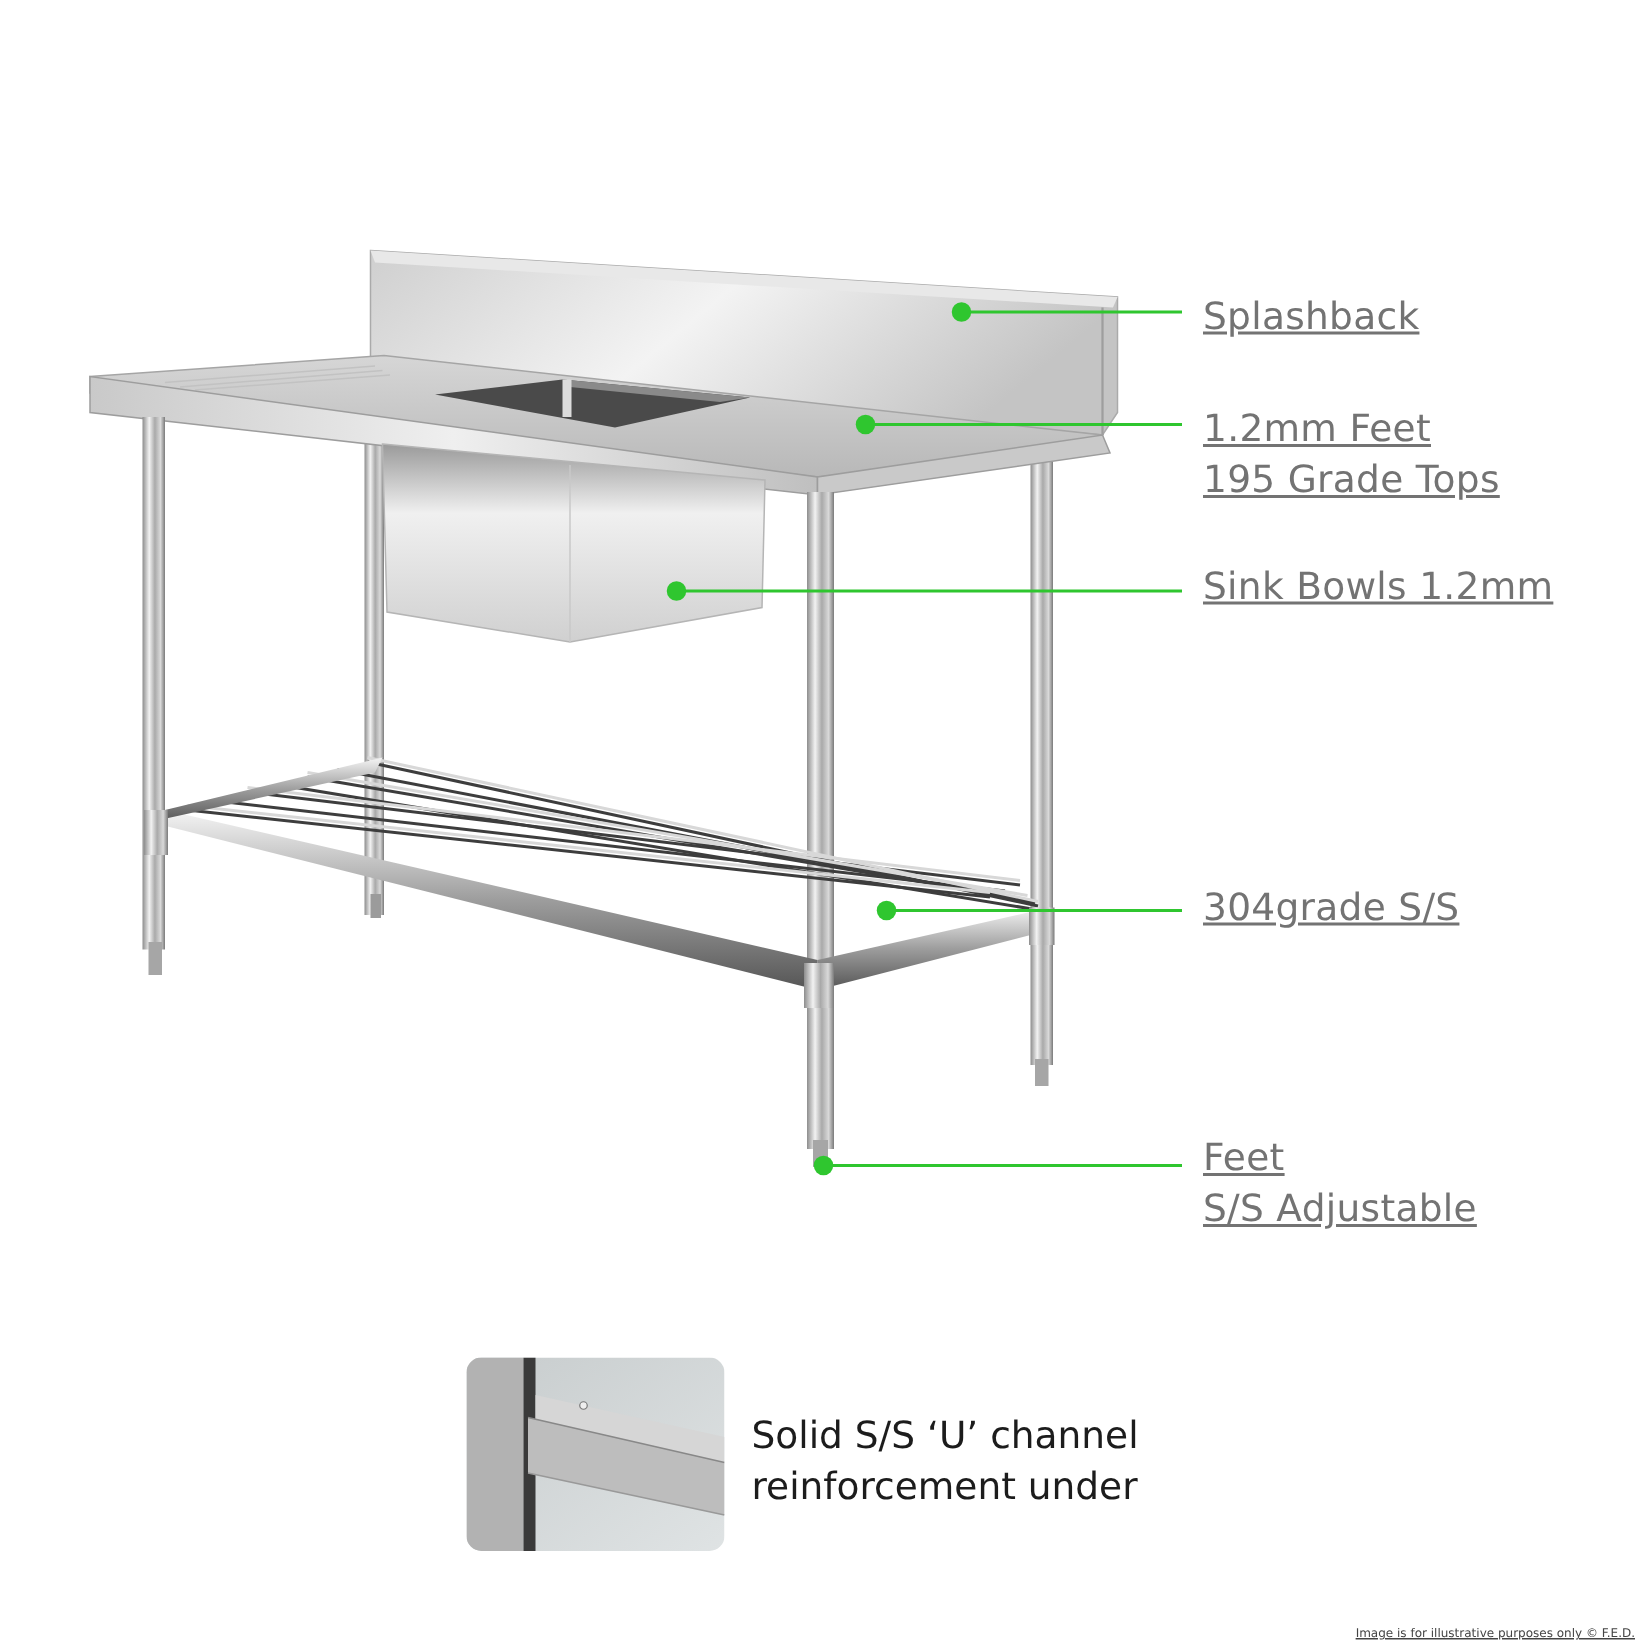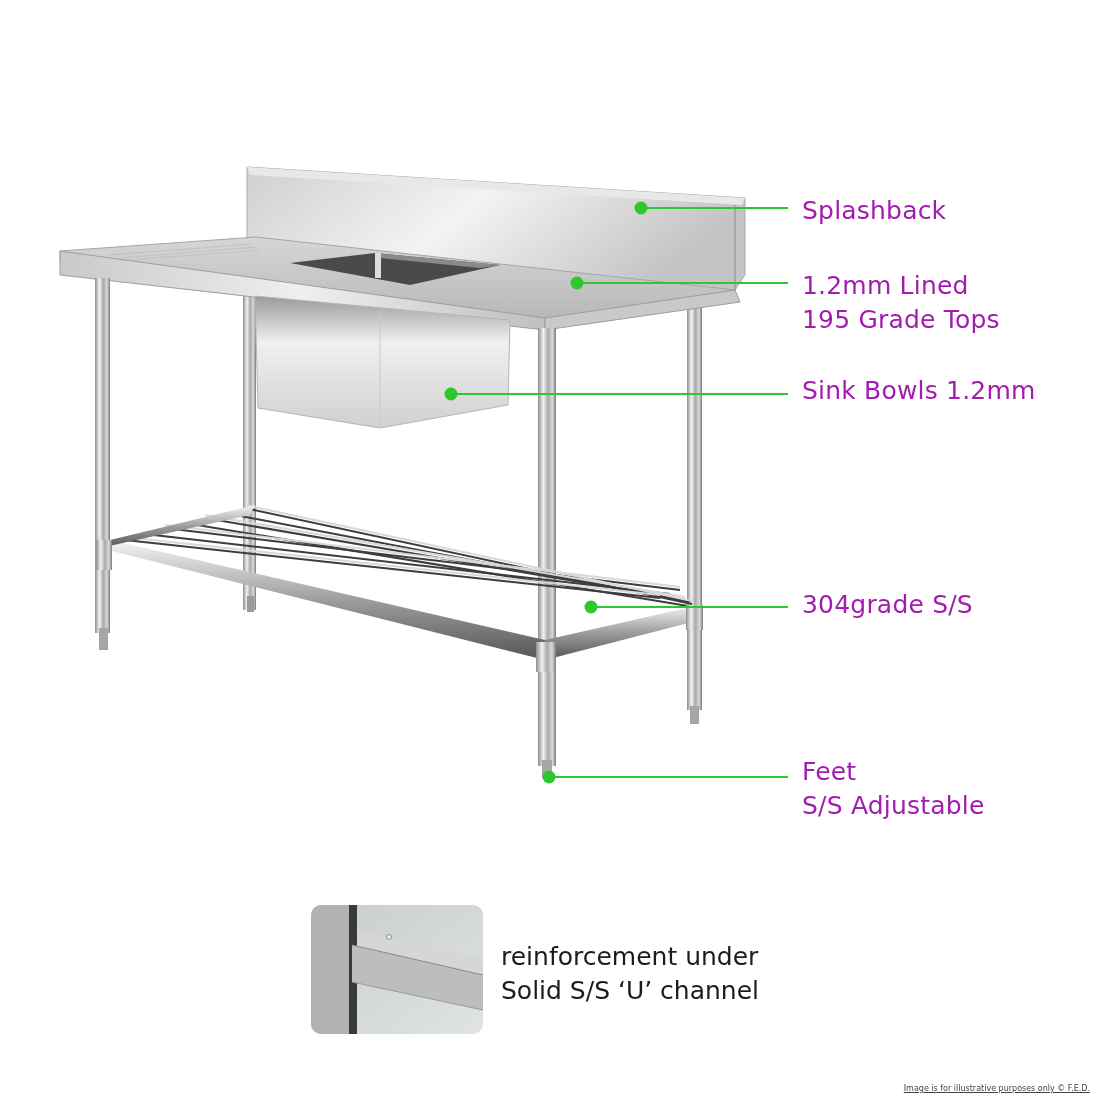--- a/index.html
+++ b/index.html
@@ -1,19 +1,19 @@
 <!DOCTYPE html>
 <html><head>
   <meta charset="utf-8">
   <style>
     html, body { margin: 0; padding: 0; background: #ffffff; }
     body { width: 1100px; height: 1100px; position: relative; overflow: hidden; font-family: "DejaVu Sans", sans-serif; color: #1a1a1a; }
     .stage { position: absolute; left: 0; top: 0; width: 1100px; height: 1100px; }
     .product-svg { position: absolute; left: 0; top: 0; width: 1100px; height: 1100px; }
-    .callout-label { position: absolute; font-size: 25px; line-height: 34px; letter-spacing: 0.2px; color: #a21caf; font-weight: 400; }
+    .callout-label { position: absolute; font-size: 25px; line-height: 34px; letter-spacing: 0.2px; color: #737373; font-weight: 400; text-decoration: underline; }
     .callout-label span { display: block; white-space: nowrap; }
     .detail-caption { position: absolute; left: 501px; top: 940px; font-size: 25px; line-height: 34px; color: #1c1c1c; }
     .detail-caption span { display: block; white-space: nowrap; }
     .disclaimer { position: absolute; right: 10px; top: 1084px; font-size: 8px; color: #444; white-space: nowrap; text-decoration: underline; }
   </style>
 </head>
 <body>
 
 <div class="stage">
 
@@ -146,33 +146,33 @@
         <line x1="352" y1="982" x2="483" y2="1010" stroke="#999" stroke-width="1"></line>
         <circle cx="389" cy="937" r="2.5" fill="#eee" stroke="#777" stroke-width="0.8"></circle>
       </g>
     </g>
   </svg>
 
   <div class="callout-label" style="left:802px; top:194px;">
     <span>Splashback</span>
   </div>
   <div class="callout-label" style="left:802px; top:269px;">
-    <span>1.2mm Lined</span>
+    <span>1.2mm Feet</span>
     <span>195 Grade Tops</span>
   </div>
   <div class="callout-label" style="left:802px; top:374px;">
     <span>Sink Bowls 1.2mm</span>
   </div>
   <div class="callout-label" style="left:802px; top:588px;">
     <span>304grade S/S</span>
   </div>
   <div class="callout-label" style="left:802px; top:755px;">
     <span>Feet</span>
     <span>S/S Adjustable</span>
   </div>
 
   <div class="detail-caption">
+    <span>Solid S/S ‘U’ channel</span>
     <span>reinforcement under</span>
-    <span>Solid S/S ‘U’ channel</span>
   </div>
 
   <div class="disclaimer">Image is for illustrative purposes only  © F.E.D.</div>
 </div>
 
 </body></html>

